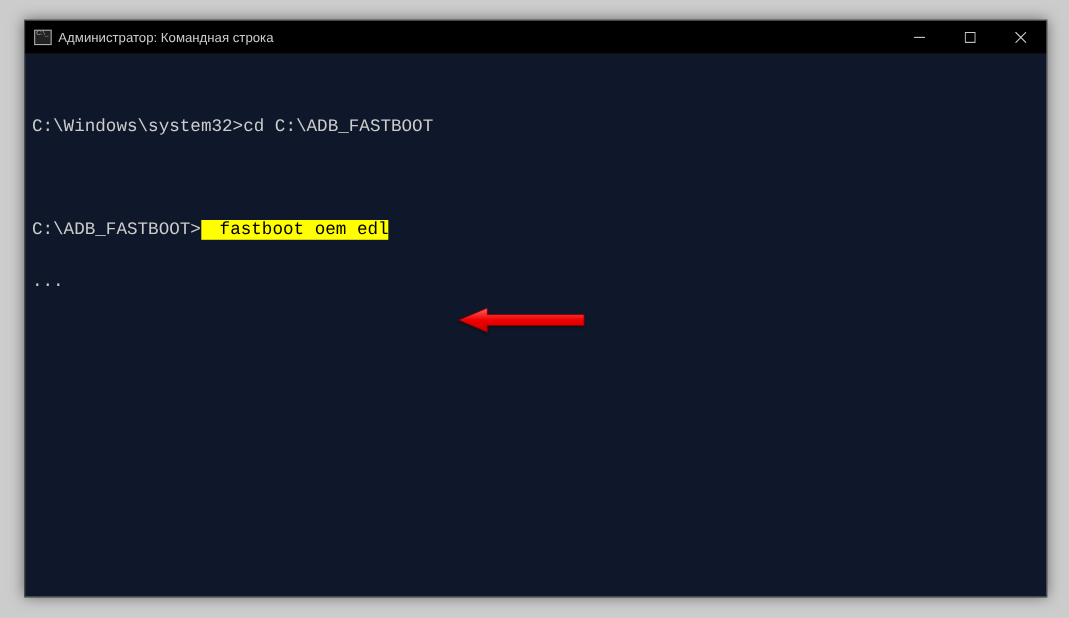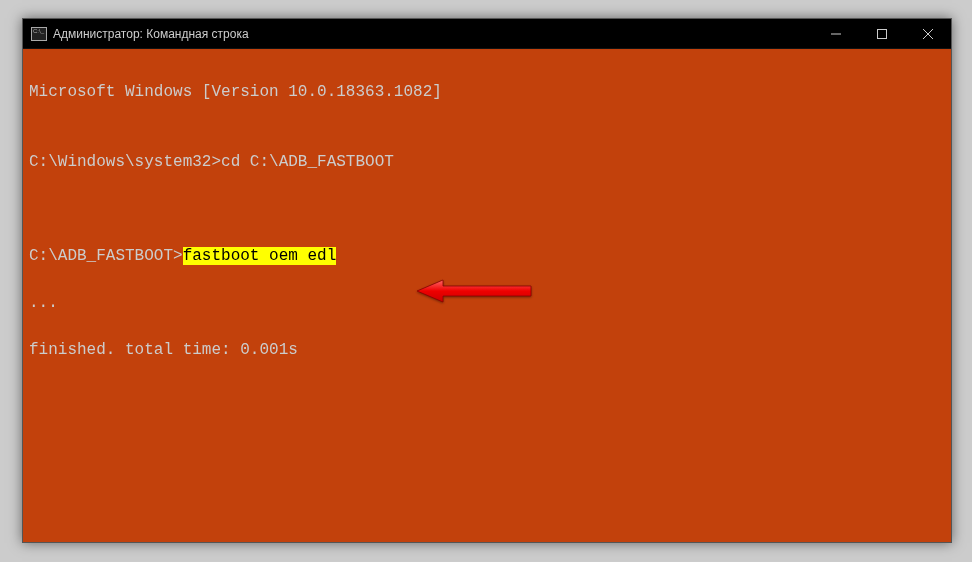--- a/index.html
+++ b/index.html
@@ -13,21 +13,21 @@
       height: 562px;
       font-family: Consolas, 'Courier New', monospace;
       overflow: hidden;
     }
     .window {
       position: absolute;
       top: 18px;
       left: 22px;
       width: 930px;
       height: 525px;
-      background: #c2410c;
+      background: #0f172a;
       border: 1px solid #555;
       box-shadow: 0 0 12px rgba(0,0,0,0.5);
     }
     .titlebar {
       height: 30px;
       background: #000;
       display: flex;
       align-items: center;
       color: #ccc;
       font-family: 'Segoe UI', Tahoma, sans-serif;
@@ -78,20 +78,21 @@
       line-height: 23.5px;
       font-family: Consolas, 'Courier New', monospace;
       white-space: pre;
     }
     .line {
       display: block;
     }
     .highlighted {
       background: #ffff00;
       color: #000;
+      padding-left: 17px;
     }
     .prompt-segment {
       display: inline;
       margin-top: 36px;
     }
     .arrow-annotation {
       position: absolute;
       left: 392px;
       top: 260px;
       width: 120px;
@@ -123,28 +124,26 @@
       <div class="win-btn">
         <svg width="10" height="10" viewBox="0 0 10 10">
             <line x1="0" y1="0" x2="10" y2="10"></line>
             <line x1="10" y1="0" x2="0" y2="10"></line>
           </svg>
       </div>
     </div>
   </div>
 
   <div class="terminal-body">
-<span class="line">Microsoft Windows [Version 10.0.18363.1082]</span>
 <span class="line"></span>
 <span class="line"><span class="prompt-segment">C:\Windows\system32&gt;</span><span class="prompt-segment">cd C:\ADB_FASTBOOT</span></span>
 <span class="line"></span>
 <span class="line"></span>
 <span class="line"><span class="prompt-segment">C:\ADB_FASTBOOT&gt;</span><span class="highlighted">fastboot oem edl</span></span>
 <span class="line">...</span>
-<span class="line">finished. total time: 0.001s</span>
 <span class="line"></span>
 
   </div>
 
   <div class="arrow-annotation">
     <svg width="120" height="24" viewBox="0 0 120 24">
       <defs>
         <linearGradient id="redgrad" x1="0" y1="0" x2="0" y2="1">
           <stop offset="0%" stop-color="#ff6666"></stop>
           <stop offset="50%" stop-color="#ee0000"></stop>

